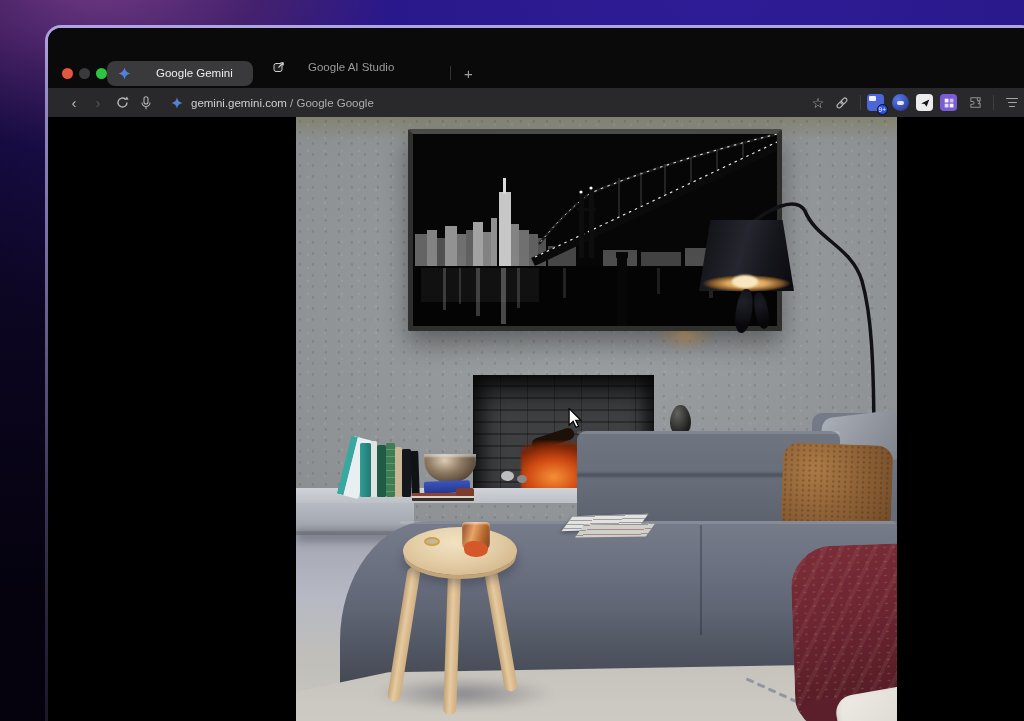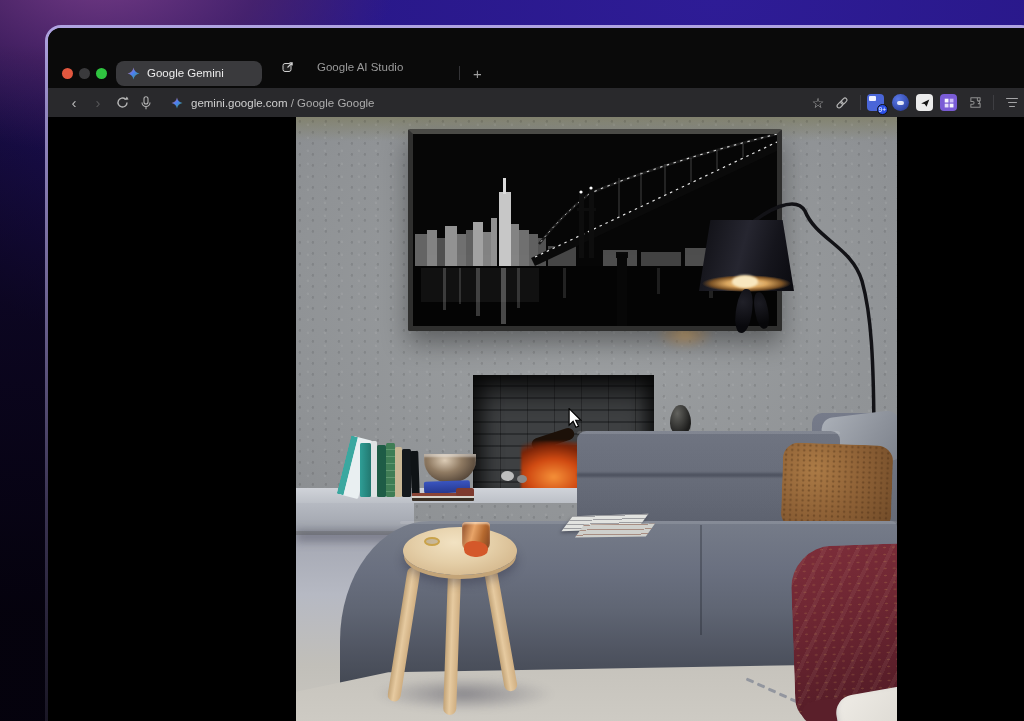--- a/index.html
+++ b/index.html
@@ -16,22 +16,22 @@
   .frame{position:absolute;left:45px;top:25px;width:992px;height:700px;border-radius:16px 16px 0 0;
     padding:3px 3px 0 3px;z-index:2;
     background:linear-gradient(180deg,#b0a4e2 0%,#9488c2 12%,#6f6594 38%,#3b3453 68%,#191624 100%)}
   .win{width:100%;height:100%;background:#070707;border-radius:13px 13px 0 0;overflow:hidden;display:flex;flex-direction:column}
   .dragbar{height:30px;background:#0a0a0a}
   
   .tabstrip{height:30px;display:flex;align-items:center;padding-left:14px;background:#0a0a0a}
   .lights{display:flex;gap:6px;align-items:center}
   .light{width:11px;height:11px;border-radius:50%}
   .l-close{background:#e2573f}.l-min{background:#3a3a3c}.l-zoom{background:#2fc440}
-  .tab-active{margin-left:9px;width:146px;height:25px;border-radius:8px;background:#3a3a3d;
-    display:flex;align-items:center;gap:7px;padding:0 11px;cursor:default}
+  .tab-active{width:146px;height:25px;border-radius:8px;background:#3a3a3d;
+    display:flex;align-items:center;gap:25px;padding:0 11px;cursor:default}
   .tab-active .tlabel{font-size:11.5px;color:#ececec;white-space:nowrap}
   .tab{margin-left:12px;display:flex;gap:23px;padding:0 8px;height:25px}
   .tab .tlabel{font-size:11.5px;color:#9a9a9a;white-space:nowrap}
   .tabsep{width:1px;height:14px;background:#333336;margin-left:48px}
   .newtab{margin-left:6px;color:#9f9f9f;font-size:15px;width:22px;height:22px;display:flex;align-items:center;justify-content:center;border-radius:5px}
   
   .toolbar{height:29px;background:#29292c;display:flex;align-items:center;padding:0 10px 0 14px}
   .tbtn{width:24px;height:22px;display:flex;align-items:center;justify-content:center;border-radius:5px;flex:0 0 auto}
   .glyph{font-size:15px;color:#b9b9b9;line-height:1}
   .glyph.dim{color:#565658}
@@ -226,21 +226,21 @@
           <svg width="12" height="14" viewBox="0 0 12 14">
             <rect x="4" y="0.8" width="4" height="7.2" rx="2" stroke="#b5b5b5" stroke-width="1.1" fill="none"></rect>
             <path d="M2 6.5 a4 4 0 0 0 8 0" stroke="#b5b5b5" stroke-width="1.1" fill="none"></path>
             <line x1="6" y1="10.6" x2="6" y2="13.2" stroke="#b5b5b5" stroke-width="1.1"></line>
           </svg>
         </div>
         <div class="site">
           <svg width="12" height="12" viewBox="0 0 24 24">
             <path d="M12 1 C13 7 17 11 23 12 C17 13 13 17 12 23 C11 17 7 13 1 12 C7 11 11 7 12 1 Z" fill="url(#spark)"></path>
           </svg>
-          <span class="url"><span>gemini.google.com</span><span class="suffix"> / Google Google</span></span>
+          <span class="url"><span>gemini.gemini.com</span><span class="suffix"> / Google Google</span></span>
         </div>
         <div class="tspacer"></div>
         <div class="tbtn">
             <span class="glyph" style="font-size:14px">☆</span>
           </div>
         <div class="tbtn">
           <svg width="14" height="14" viewBox="0 0 14 14">
             <g transform="rotate(-45 7 7)" stroke="#b5b5b5" stroke-width="1.2" fill="none">
               <rect x="0.8" y="5" width="7" height="4" rx="2"></rect>
                 <rect x="6.2" y="5" width="7" height="4" rx="2"></rect>

